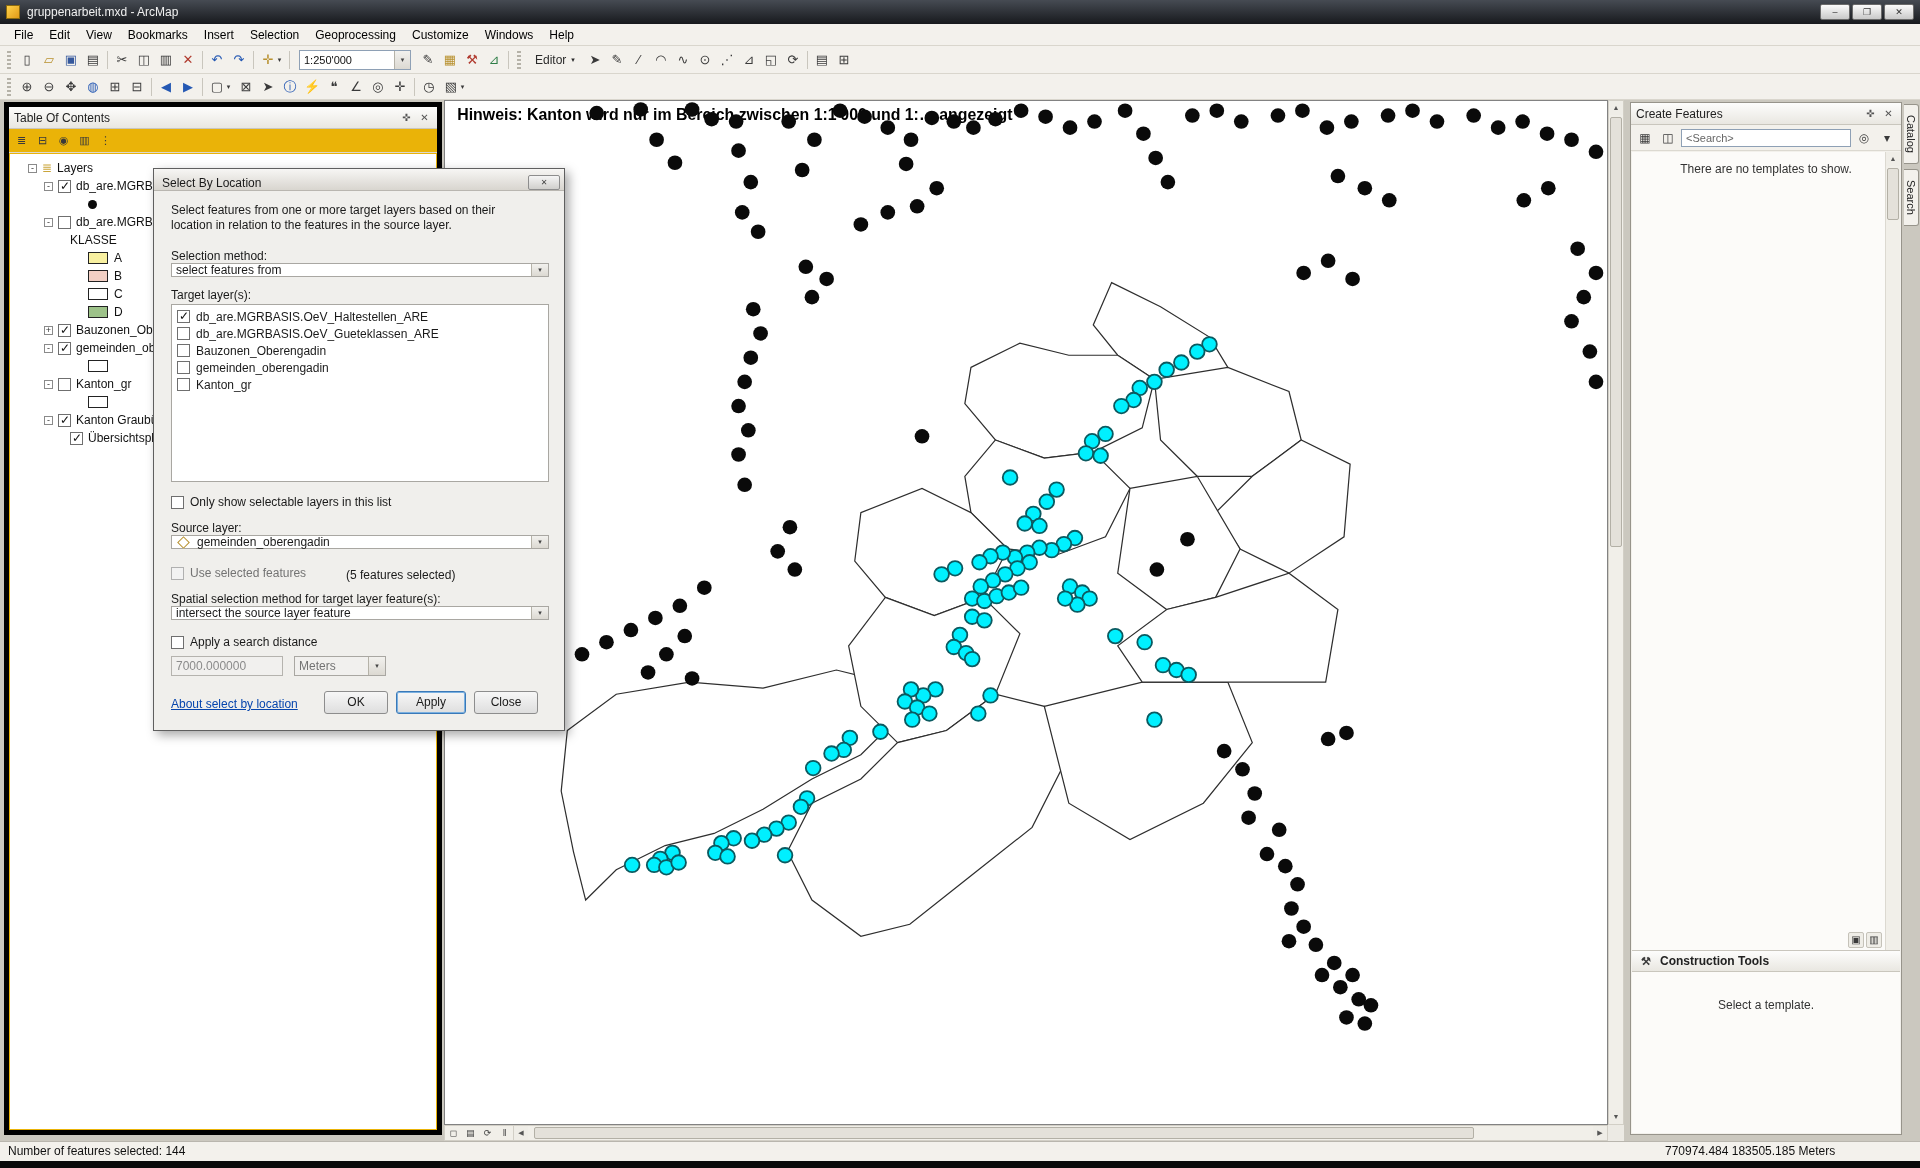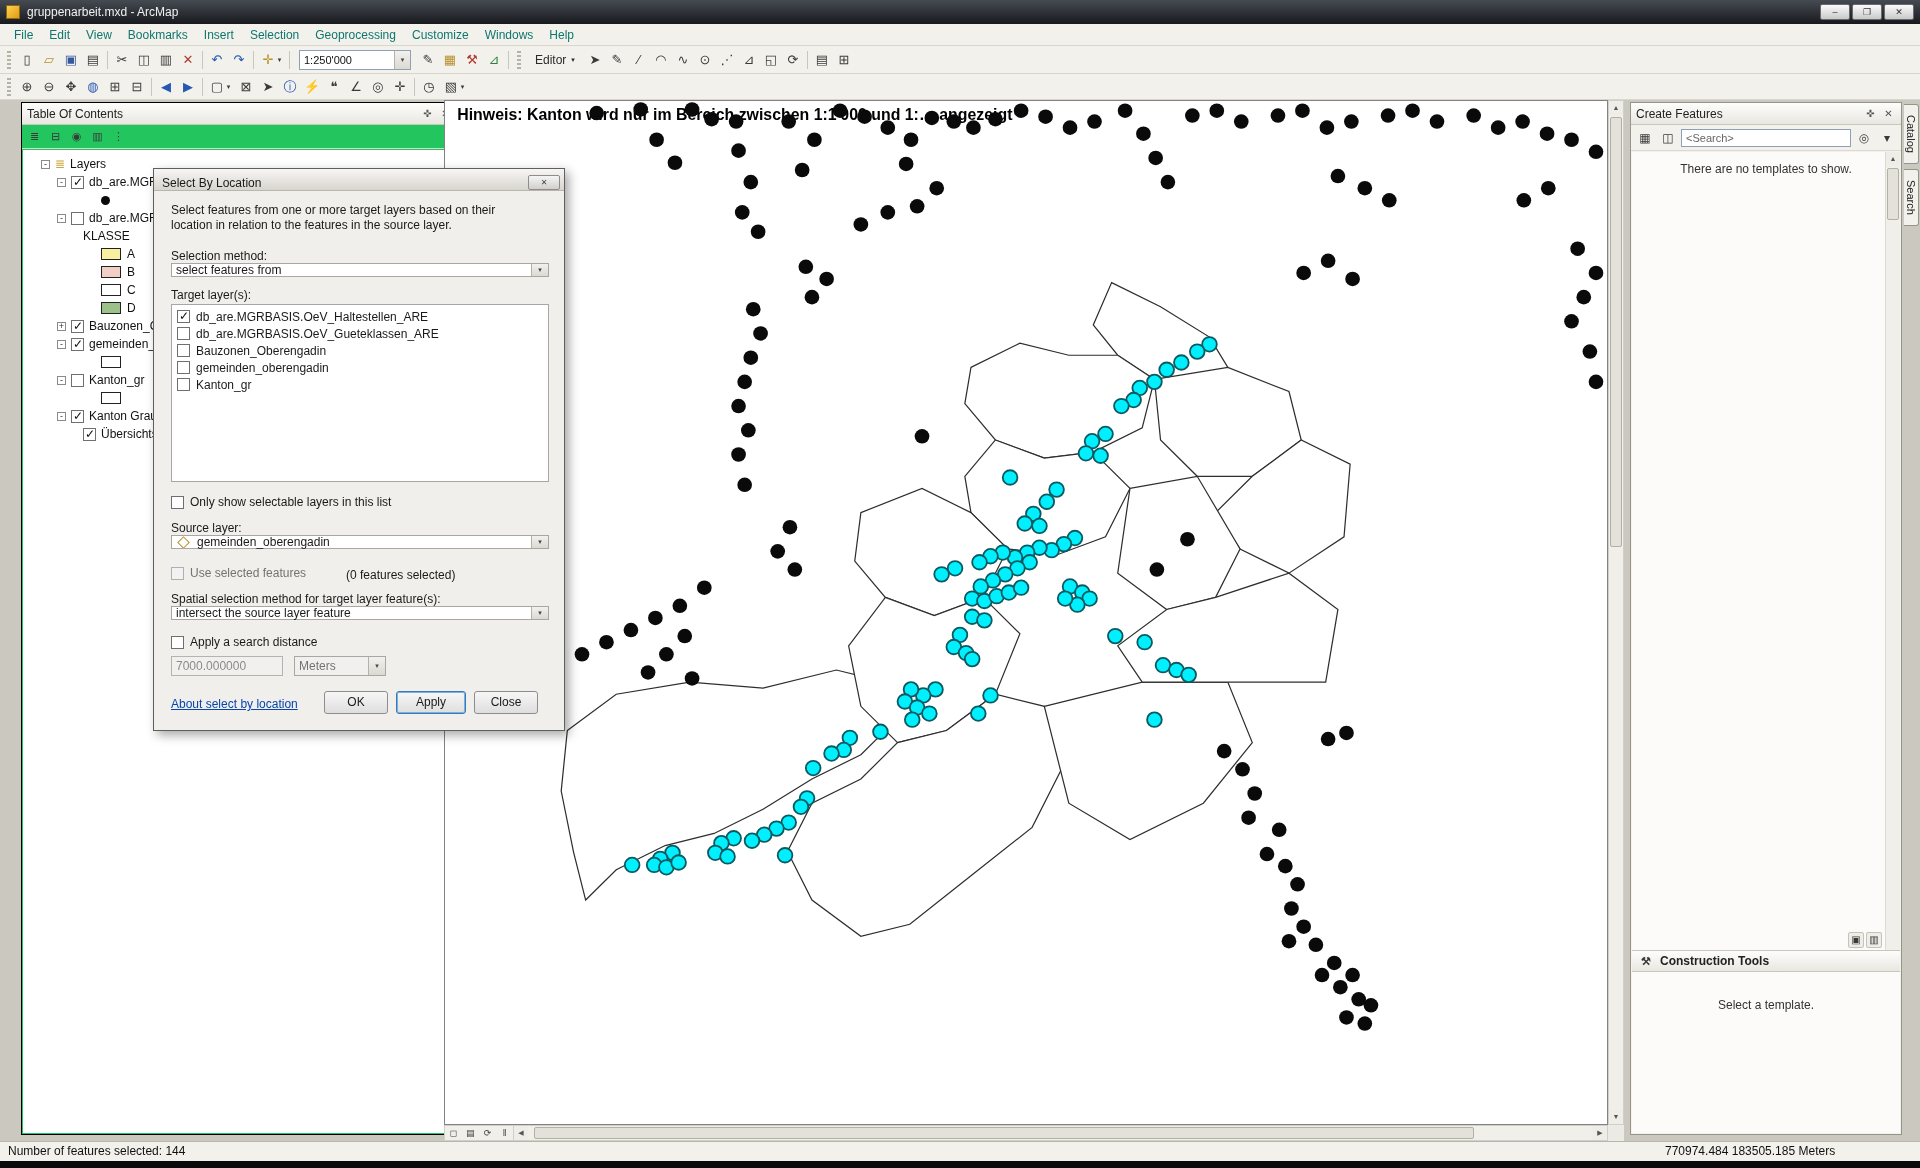--- a/index.html
+++ b/index.html
@@ -4,41 +4,41 @@
 <style>
   * { box-sizing: border-box; margin: 0; padding: 0; }
   html,body { width:1920px; height:1168px; overflow:hidden; }
   body { position:relative; background:#cbc8bf; font-family:"Liberation Sans",sans-serif; }
 
   
   .titlebar{position:absolute;left:0;top:0;width:100%;height:24px;background:linear-gradient(#464b53,#17191d);display:flex;align-items:center;padding:4px 6px;color:#f0f0f0;font-size:12px;z-index:5}
   .app-icon{width:14px;height:14px;background:linear-gradient(135deg,#ffd24a,#e09a18);border:1px solid #8a6a10;margin-right:7px;flex:none}
   .win-controls{margin-left:auto;display:flex;gap:2px}
   .wbtn{width:30px;height:16px;background:linear-gradient(#fbfbfb,#c9c9c9);border:1px solid #6a6a6a;border-radius:2px;font-size:9px;line-height:14px;text-align:center;color:#333}
-  .menubar{position:absolute;top:24px;left:0;width:100%;height:22px;background:#f3f1ec;border-bottom:1px solid #d9d6cd;display:flex;align-items:center;font-size:12px;color:#0f766e;padding-left:6px}
+  .menubar{position:absolute;top:24px;left:0;width:100%;height:22px;background:#f3f1ec;border-bottom:1px solid #d9d6cd;display:flex;align-items:center;font-size:12px;color:#000000;padding-left:6px}
   .menu-item{padding:2px 8px;cursor:default}
 
   .toolbar{position:absolute;left:0;width:100%;background:#f3f1ec;border-bottom:1px solid #d9d6cd;display:flex;align-items:center;padding-left:2px}
   .t1{top:46px;height:28px}
   .t2{top:74px;height:26px}
   .grip{width:4px;height:18px;margin:0 5px;background:repeating-linear-gradient(#b5b2a8 0 2px,transparent 2px 4px);flex:none}
   .iconrun{display:flex;align-items:center}
   .tb-btn{display:inline-block;width:22px;height:22px;line-height:22px;text-align:center;font-size:13px;color:#3a3a3a;border-radius:2px;flex:none}
   .tb-sep{display:inline-block;width:1px;height:18px;background:#c9c6bd;margin:0 3px;flex:none}
   .dd-arrow{display:inline-block;width:9px;font-size:7px;color:#3a3a3a;margin-left:-4px;margin-right:2px;text-align:center}
   .combo{display:inline-flex;align-items:center;height:20px;background:#fff;border:1px solid #8ea0b5;font-size:11px;color:#111}
   .scale{width:112px;margin:0 6px}
   .combo-text{padding:0 4px;flex:1;white-space:nowrap;overflow:hidden}
   .combo-arrow{width:16px;height:100%;background:linear-gradient(#f2f1ee,#dcd9d2);border-left:1px solid #b5b2a8;font-size:7px;display:flex;align-items:center;justify-content:center;color:#444;flex:none}
   .editor-dd{display:inline-flex;align-items:center;gap:5px;font-size:12px;color:#2a2a2a;padding:2px 7px;margin:0 2px}
   .small-arrow{font-size:7px}
 
   
   .workspace{position:absolute;top:100px;left:0;width:1920px;height:1041px;background:#cbc8bf}
-  .toc-panel{position:absolute;left:21px;top:2px;width:438px;height:1033px;background:#22c55e;border:1px solid #000000}
+  .toc-panel{position:absolute;left:4px;top:2px;width:438px;height:1033px;background:#eab308;border:5px solid #000000}
   .panel-header{height:22px;background:linear-gradient(#fdfdfc,#e9e7e1);border-bottom:1px solid #c9c6bd;display:flex;align-items:center;padding:0 5px;font-size:12px;color:#222}
   .ph-icons{margin-left:auto;display:flex;gap:3px}
   .ph-btn{width:15px;height:15px;font-size:10px;line-height:15px;text-align:center;color:#555}
   .toc-toolbar{height:24px;border-bottom:1px solid #dcd9d1;padding:2px 3px;display:flex;align-items:center;gap:2px}
   .toc-toolbar .tb-btn{width:19px;height:19px;line-height:19px;font-size:11px}
   .toc-tree{position:absolute;top:47px;left:1px;right:1px;bottom:1px;background:#fff;padding-top:5px;font-size:12px;color:#111;overflow:hidden}
   .trow{height:18px;display:flex;align-items:center;white-space:nowrap}
   .exp{width:9px;height:9px;border:1px solid #8a8a8a;background:#fff;margin-right:5px;position:relative;flex:none}
   .exp::after{position:absolute;left:0;top:-1px;width:7px;text-align:center;font-size:9px;line-height:9px;color:#333}
   .exp.plus::after{content:"+"}
@@ -636,21 +636,21 @@
   <span class="dlg-combo" style="left:17px;top:366px;width:378px">
     <span class="diamond"></span>
     <span class="combo-text">gemeinden_oberengadin</span>
     <span class="combo-arrow">▾</span>
   </span>
 
   <div class="dlg-cbrow" style="left:17px;top:397px">
     <span class="cb13 disabled"></span>
     <span class="gray">Use selected features</span>
   </div>
-  <span class="dlg-label" style="left:192px;top:399px">(0 features selected)</span>
+  <span class="dlg-label" style="left:192px;top:399px">(5 features selected)</span>
 
   <span class="dlg-label" style="top:423px">Spatial selection method for target layer feature(s):</span>
   <span class="dlg-combo" style="left:17px;top:437px;width:378px">
     <span class="combo-text">intersect the source layer feature</span>
     <span class="combo-arrow">▾</span>
   </span>
 
   <div class="dlg-cbrow" style="left:17px;top:466px">
     <span class="cb13"></span>
     <span>Apply a search distance</span>

